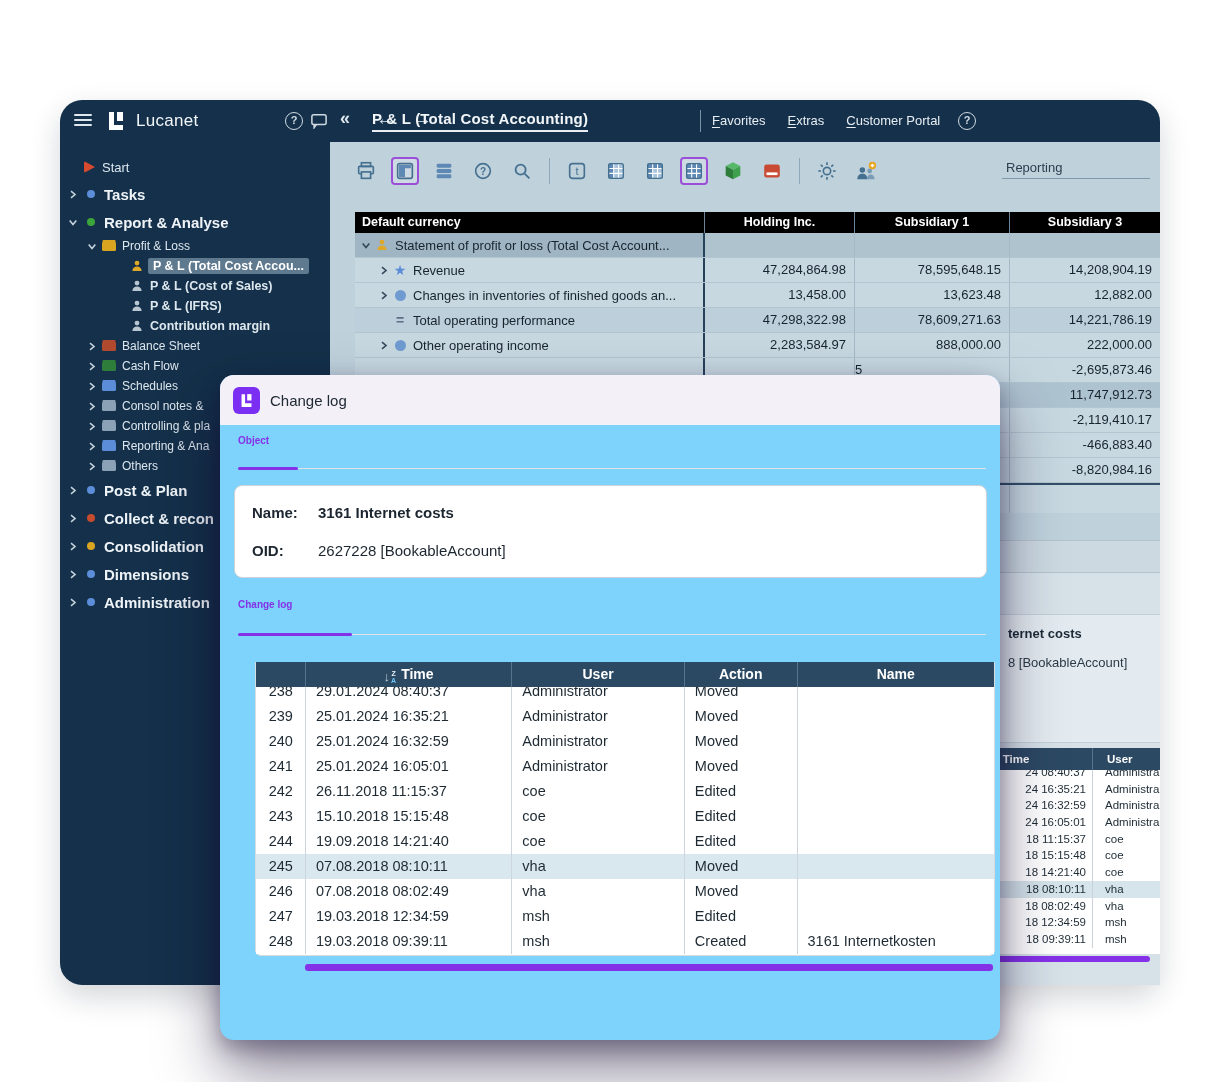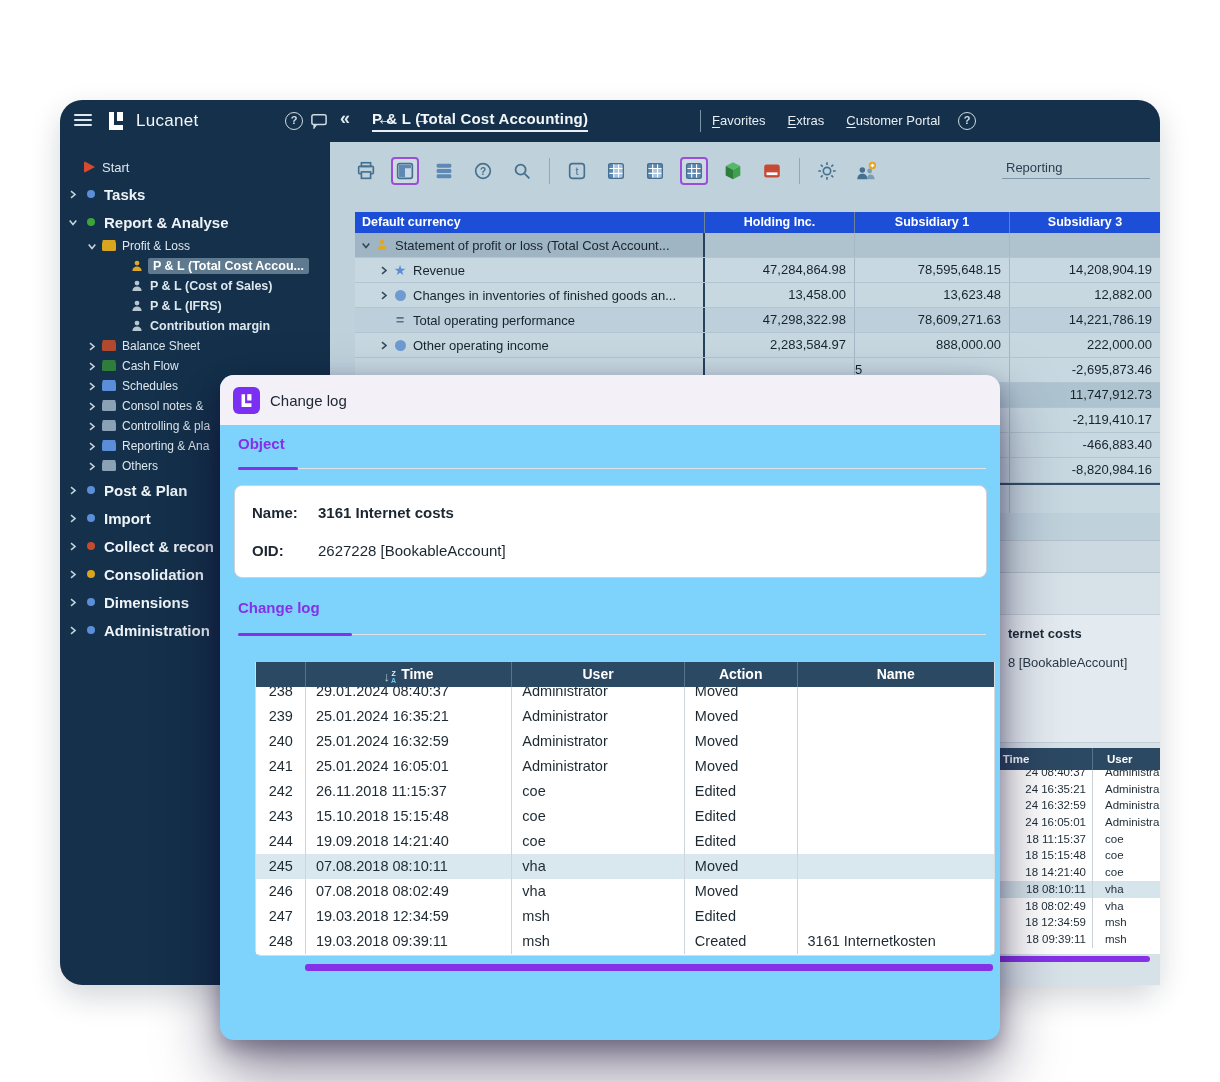--- a/index.html
+++ b/index.html
@@ -57,21 +57,21 @@
   
   .toolbar { position:absolute; left:22px; top:6px; height:46px; display:flex; align-items:center; gap:11px; }
   .tbtn { width:28px; height:28px; display:flex; align-items:center; justify-content:center; border-radius:4px; cursor:pointer; }
   .tbtn.selected { border:2px solid #9b4fd8; background:#cdd9e3; }
   .tsep { width:1px; height:26px; background:#8fa8ba; margin:0 2px; }
   .preset-box { position:absolute; right:10px; top:16px; width:148px; font-size:13px; color:#2b3e4e;
     border-bottom:1px solid #7e99ac; padding:2px 4px 3px; cursor:pointer; }
 
   
   .main-table { position:absolute; left:25px; top:70px; width:805px; font-size:13px; color:#17242e; }
-  .mt-header { display:flex; height:21px; background:#1d4ed8; color:#fff; font-weight:bold; font-size:12.5px; }
+  .mt-header { display:flex; height:21px; background:#000000; color:#fff; font-weight:bold; font-size:12.5px; }
   .mt-header .hc { line-height:21px; border-right:1px solid #6c8499; }
   .hc-label { width:350px; padding-left:7px; }
   .hc-num { text-align:center; }
   .w-h { width:150px; } .w-s1 { width:155px; } .w-s3 { width:150px; border-right:none !important; }
   .mt-row { display:flex; height:25px; background:#c7d8e1; border-bottom:1px solid #b2c5d1; cursor:pointer; }
   .mt-row .c-label { width:350px; display:flex; align-items:center; border-right:2px solid #26415a; overflow:hidden; white-space:nowrap; }
   .mt-row .c-val { text-align:right; padding-right:8px; line-height:24px; border-right:1px solid #a4b8c5; font-size:13px; }
   .mt-row.style-statement { background:#afc3cf; }
   .mt-row.style-statement .c-label { background:#9fb5c3; }
   .mt-row.style-total { background:#bccfda; }
@@ -108,21 +108,21 @@
   .ml-row .mc-user { flex:1; padding-left:12px; line-height:16.7px; }
   .mini-scroll { position:absolute; left:610px; top:814px; width:210px; height:6px; background:#8531e8; border-radius:3px; }
 
   
   .modal { position:absolute; left:220px; top:375px; width:780px; height:665px; background:#7dd3fc; z-index:20;
     border-radius:14px; box-shadow:0 30px 60px rgba(18,8,46,.5), 0 8px 20px rgba(18,8,46,.3); }
   .modal-header { position:absolute; left:0; top:0; right:0; height:50px; background:#f3f0f8;
     border-radius:14px 14px 0 0; display:flex; align-items:center; padding-left:13px; gap:10px; }
   .modal-logo { width:27px; height:27px; background:#7b2ff2; border-radius:6px; display:flex; align-items:center; justify-content:center; }
   .modal-title { font-size:15px; color:#202a35; }
-  .section-label { position:absolute; left:18px; font-size:15px; font-weight:bold; color:#8531e8; }
+  .section-label { position:absolute; left:18px; font-size:10px; font-weight:bold; color:#8531e8; }
   .rule { position:absolute; left:18px; right:14px; height:3px; }
   .rule .gray { position:absolute; left:0; right:0; top:1px; height:1px; background:#e2e2e6; }
   .rule .purple { position:absolute; left:0; top:0; height:3px; background:#8531e8; border-radius:2px; }
   .obj-box { position:absolute; left:14px; right:13px; top:110px; height:93px; border:1px solid #cfd2d6; border-radius:8px; background:#fff; }
   .obj-row { position:absolute; left:17px; font-size:15px; color:#1c2630; display:flex; }
   .obj-row .olabel { width:66px; font-weight:bold; }
   .obj-row .oval-b { font-weight:bold; }
 
   .log-table { position:absolute; left:35px; top:287px; width:740px;
     border-left:1px solid #d8dce0; border-right:1px solid #d8dce0; border-bottom:1px solid #d8dce0; border-radius:0 0 6px 6px; background:#fff; }
@@ -327,29 +327,20 @@
           </span>
           <span class="sb-ic ic-dot" style="color: rgb(91, 141, 217);"></span>
           <span class="sb-label">Post &amp; Plan</span>
         </div>
         <div class="sb-item kind-top">
           <span class="chev closed">
             <svg width="8" height="9" viewBox="0 0 8 9" fill="none" stroke="currentColor" stroke-width="1.6">
               <path d="M2 1.2 L6 4.5 L2 7.8"></path>
             </svg>
           </span>
-          <span class="sb-ic ic-dot" style="color: rgb(91, 141, 217);"></span>
-          <span class="sb-label">Import</span>
-        </div>
-        <div class="sb-item kind-top">
-          <span class="chev closed">
-            <svg width="8" height="9" viewBox="0 0 8 9" fill="none" stroke="currentColor" stroke-width="1.6">
-              <path d="M2 1.2 L6 4.5 L2 7.8"></path>
-            </svg>
-          </span>
           <span class="sb-ic ic-dot" style="color: rgb(196, 75, 46);"></span>
           <span class="sb-label">Collect &amp; recon</span>
         </div>
         <div class="sb-item kind-top">
           <span class="chev closed">
             <svg width="8" height="9" viewBox="0 0 8 9" fill="none" stroke="currentColor" stroke-width="1.6">
               <path d="M2 1.2 L6 4.5 L2 7.8"></path>
             </svg>
           </span>
           <span class="sb-ic ic-dot" style="color: rgb(217, 165, 33);"></span>

